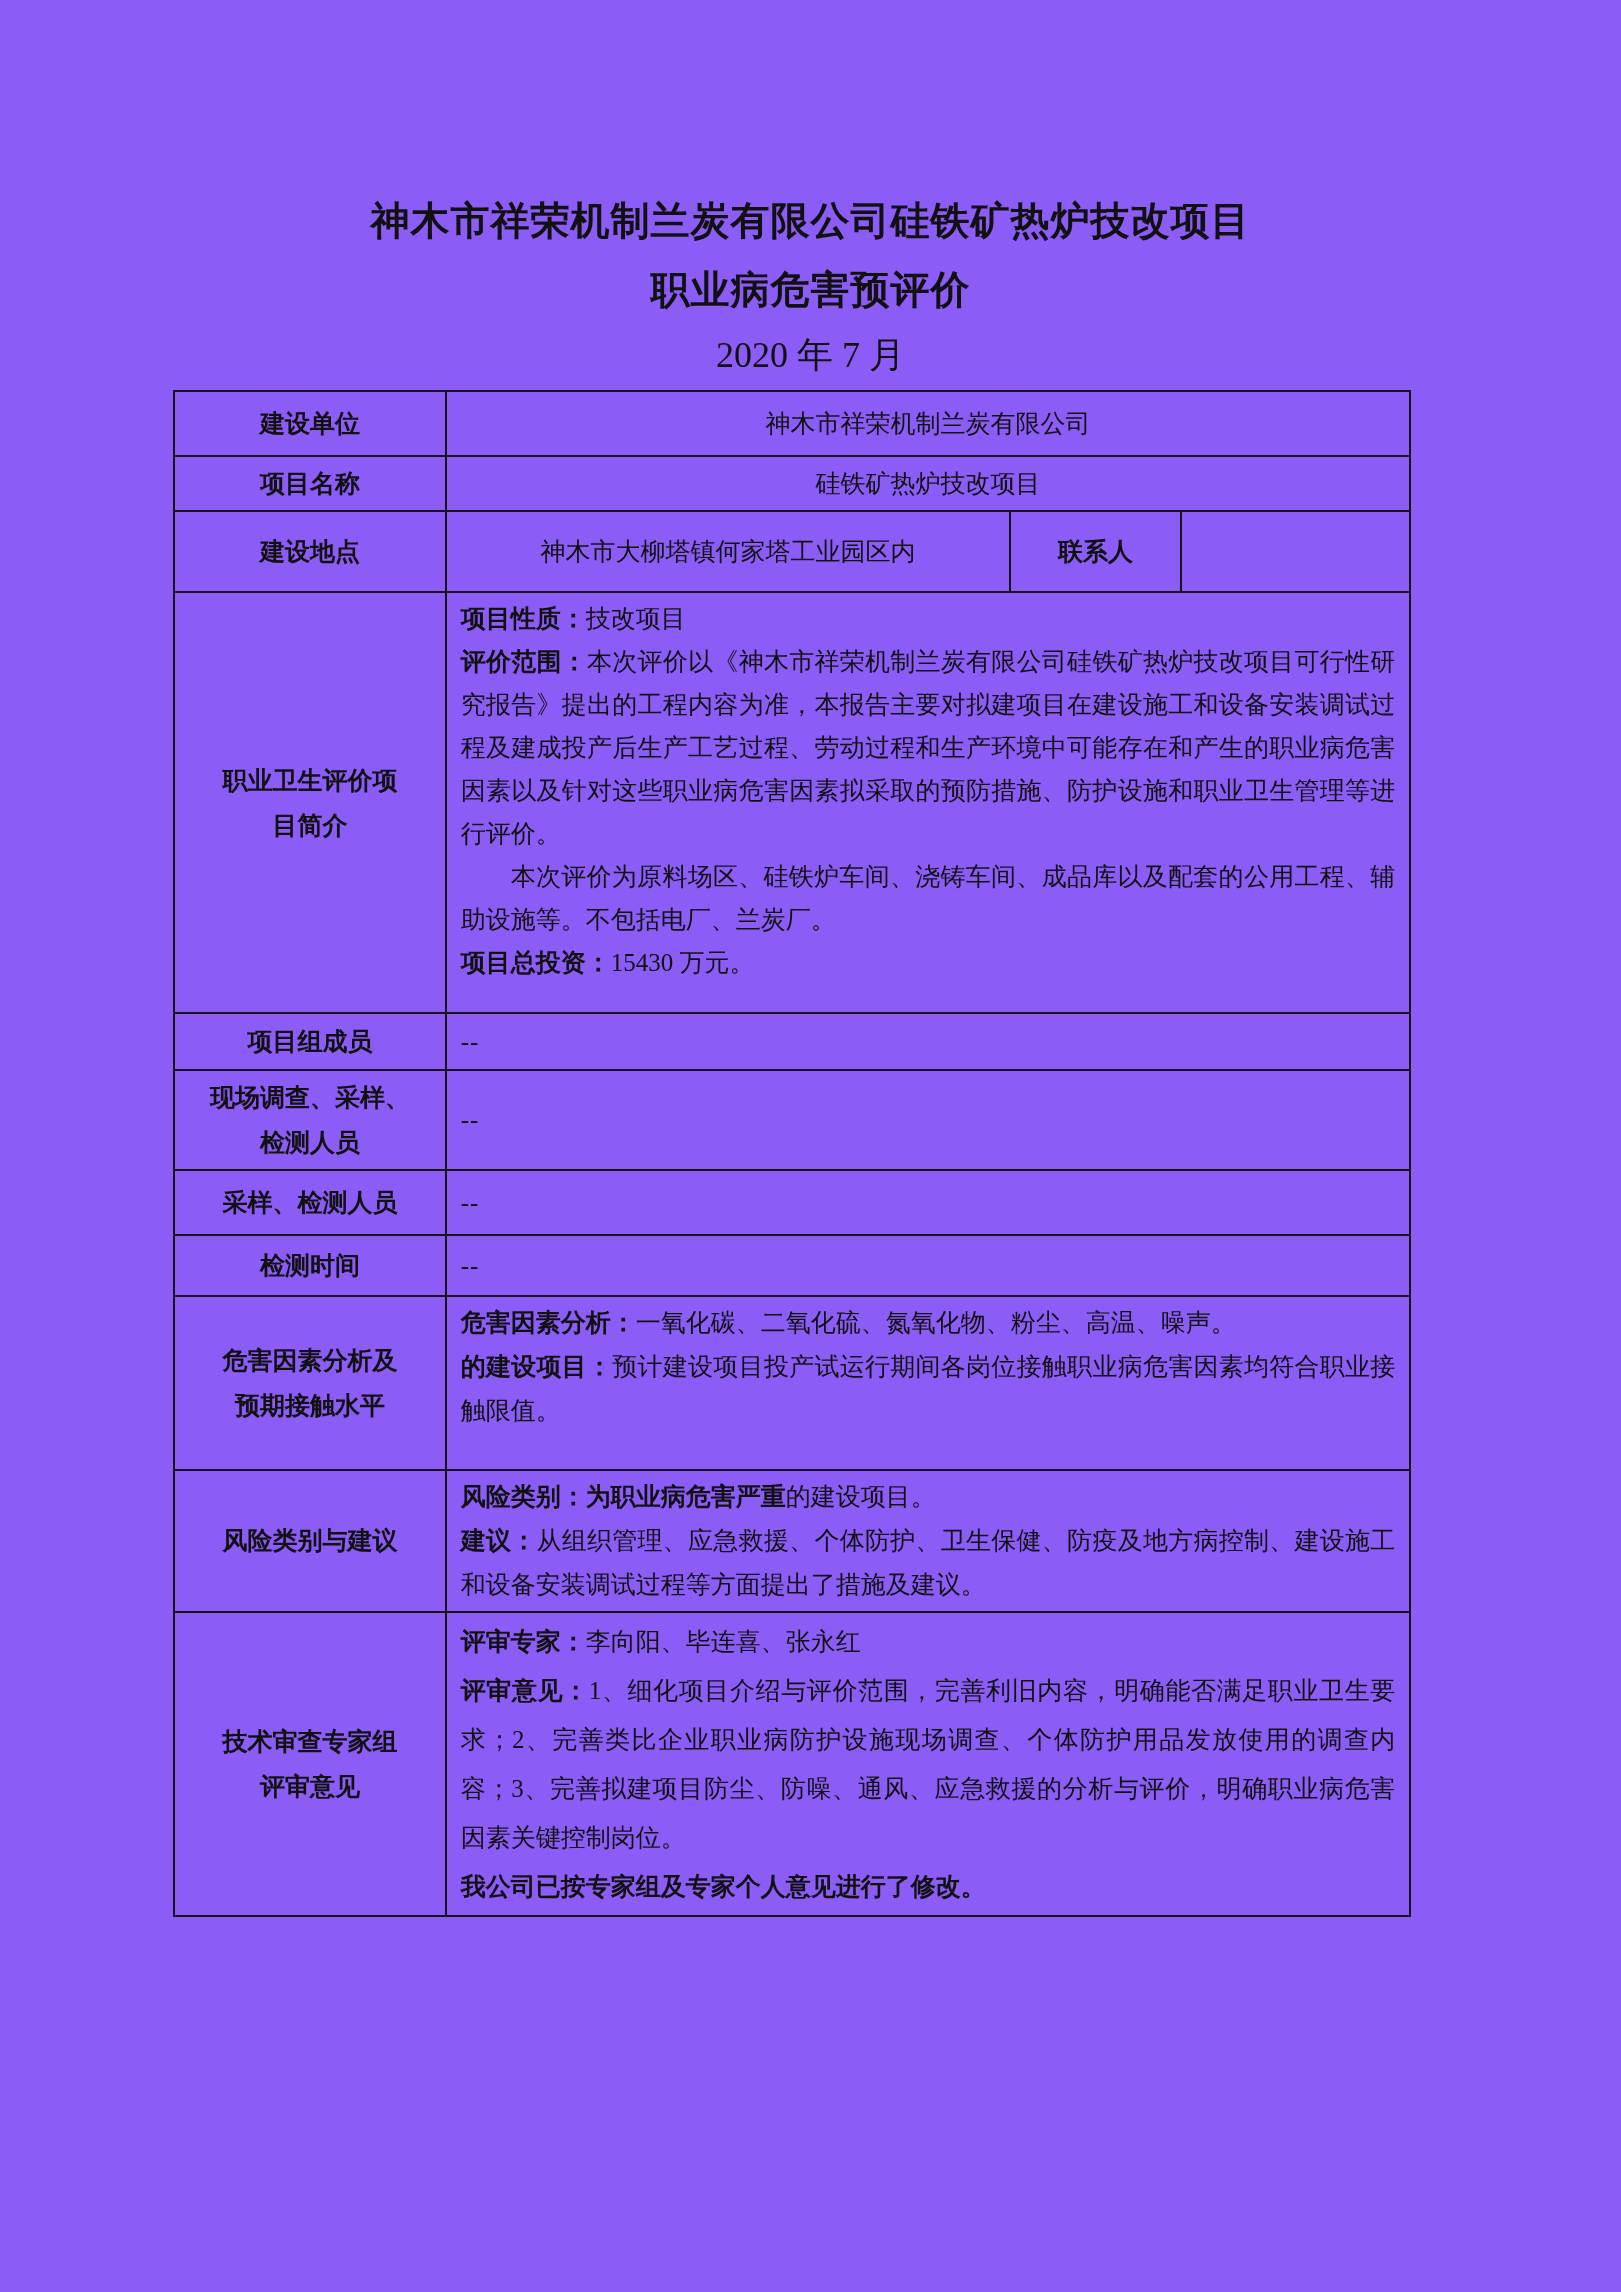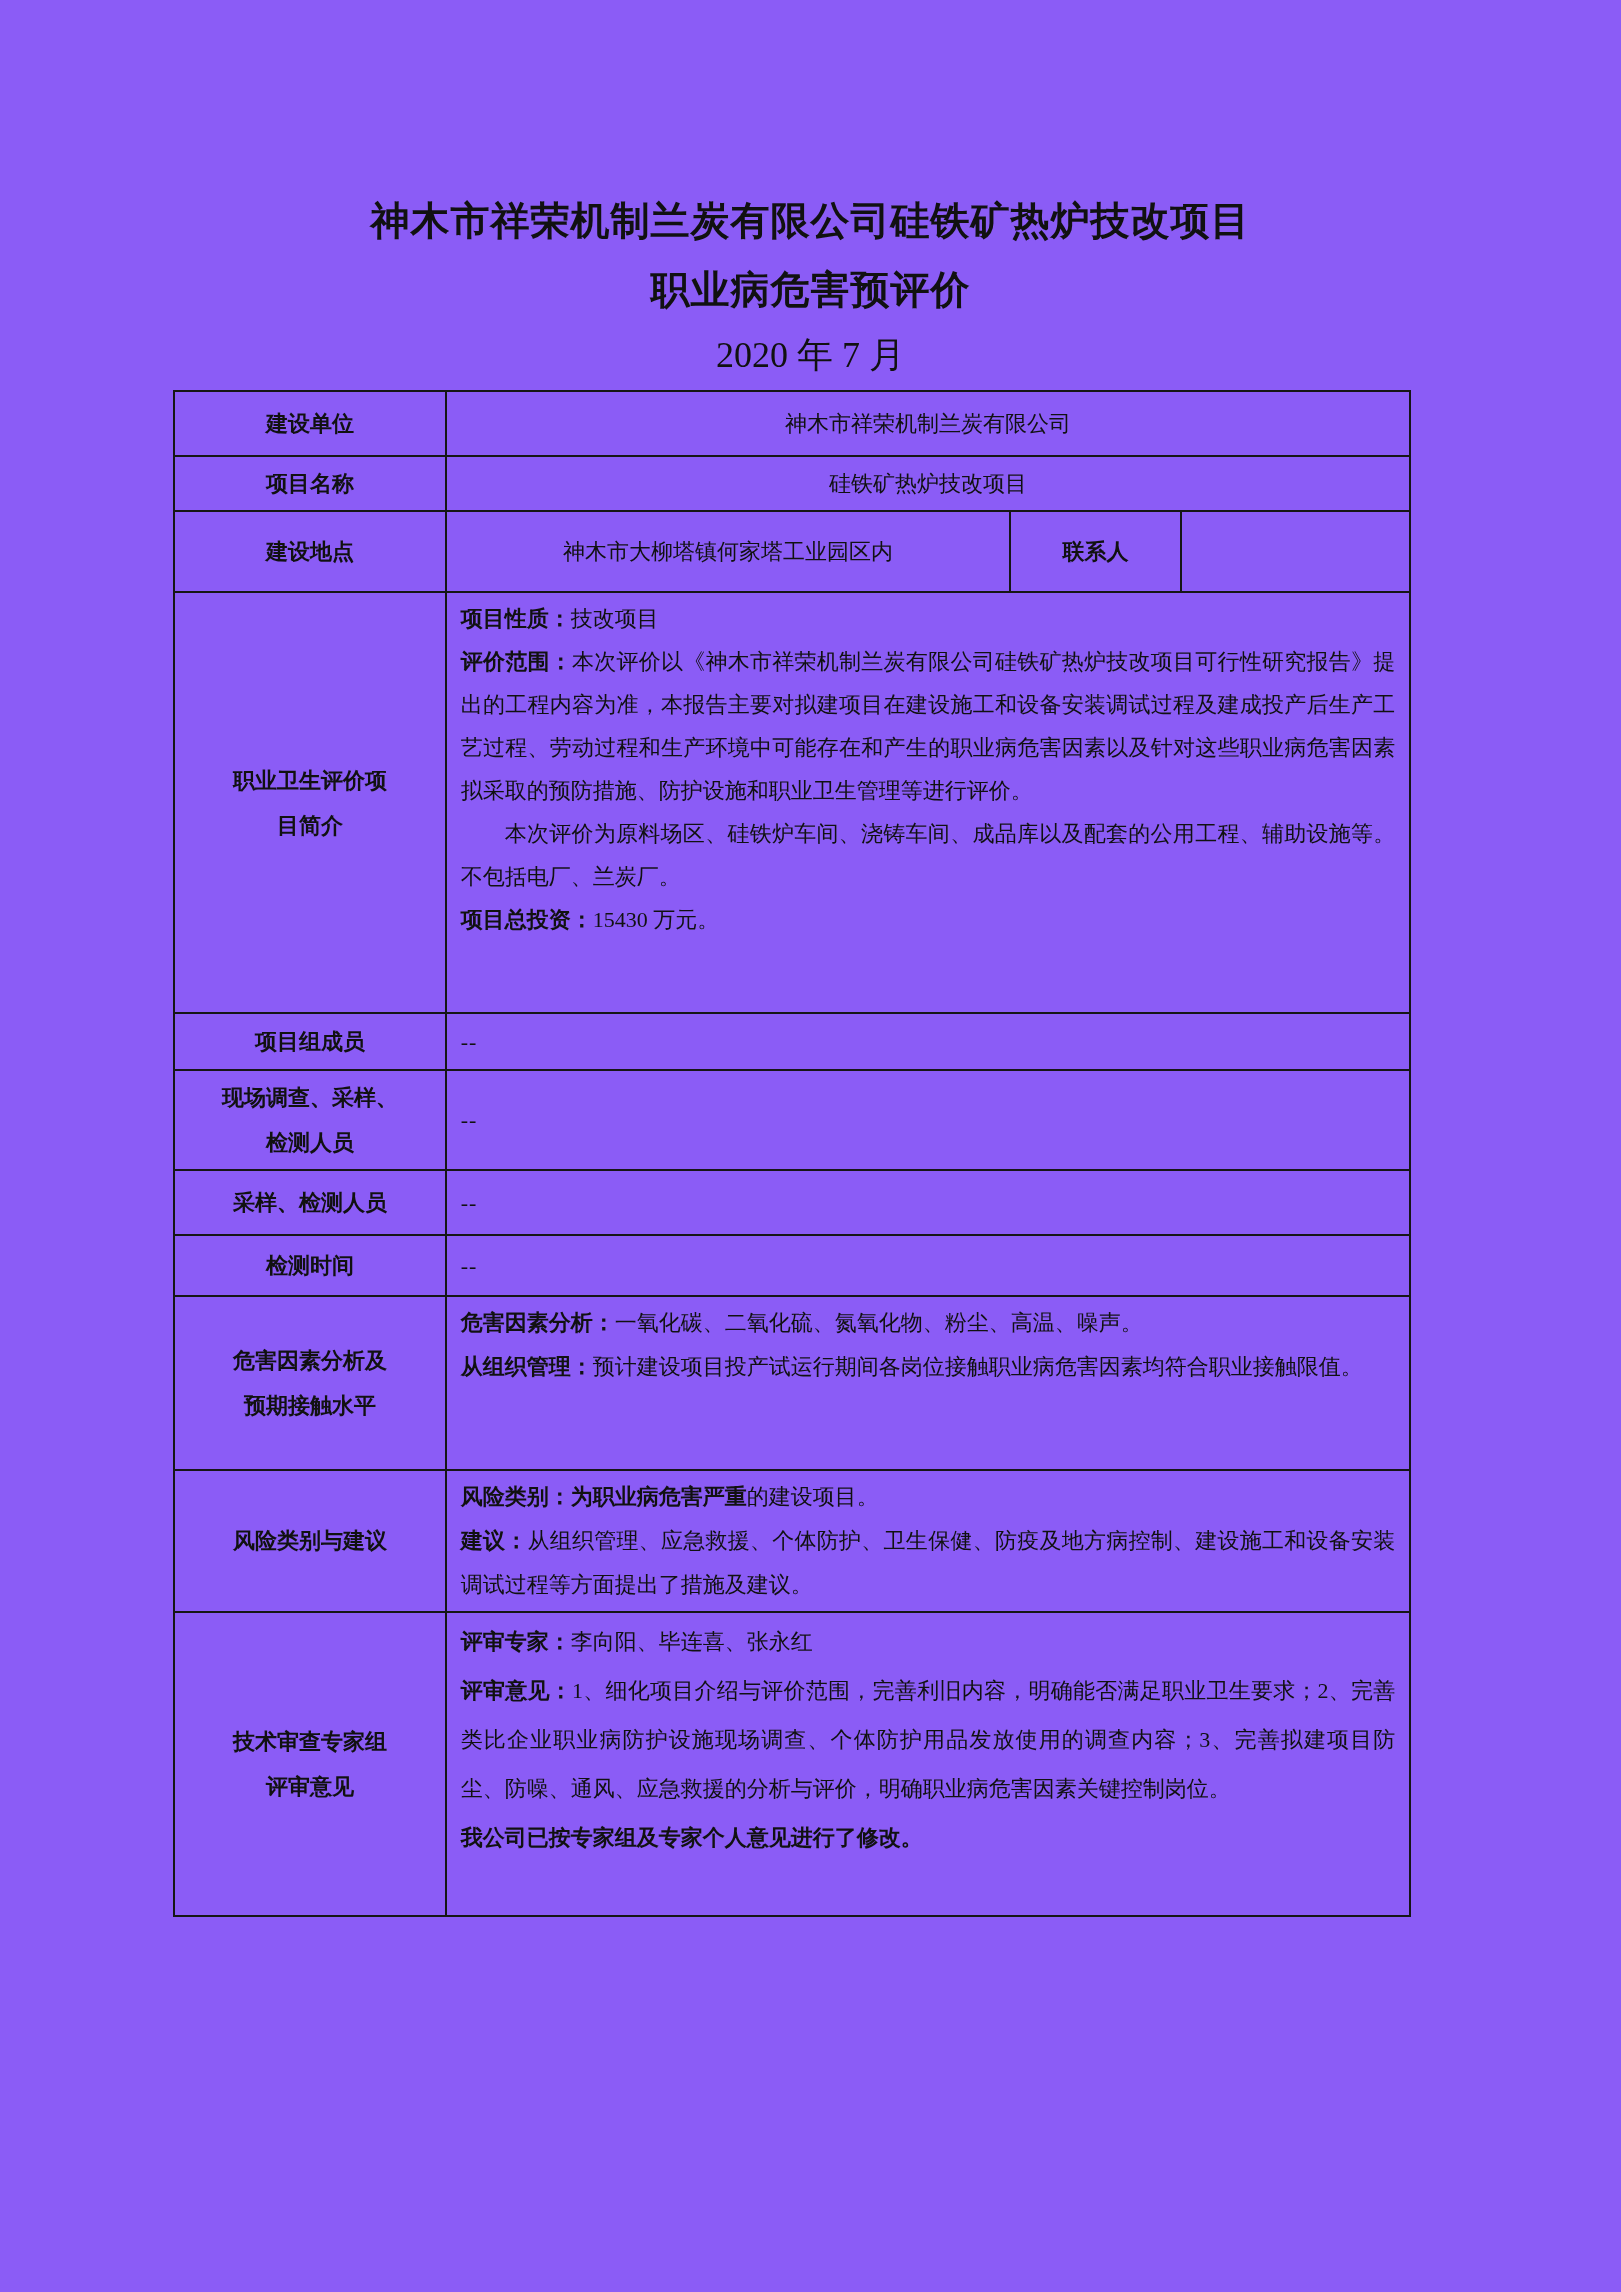--- a/index.html
+++ b/index.html
@@ -36,21 +36,21 @@
     margin: 15.7px 0 0 173px;
     width: 1235px;
     table-layout: fixed;
     border-collapse: collapse;
     border: 2.9px solid #161616;
   }
   td {
     border: 2px solid #161616;
     border-top-width: 2.9px;
     border-bottom-width: 2.9px;
-    font-size: 22px;
+    font-size: 25px;
     vertical-align: middle;
     padding: 3.9px 13.7px;
     box-sizing: border-box;
   }
   td.label {
     font-weight: bold;
     text-align: center;
     padding: 3.9px 7.8px;
     line-height: 45px;
   }
@@ -157,21 +157,21 @@
       <td class="value dash" colspan="3">--</td>
     </tr>
 
     <tr class="r9">
       <td class="label">
         <span class="lb">危害因素分析及</span>
         <span class="lb">预期接触水平</span>
       </td>
       <td class="value rich lh45" colspan="3">
         <p><span class="b">危害因素分析：</span><span>一氧化碳、二氧化硫、氮氧化物、粉尘、高温、噪声。</span></p>
-        <p><span class="b">从组织管理：</span><span>预计建设项目投产试运行期间各岗位接触职业病危害因素均符合职业接触限值。</span></p>
+        <p><span class="b">的建设项目：</span><span>预计建设项目投产试运行期间各岗位接触职业病危害因素均符合职业接触限值。</span></p>
       </td>
     </tr>
 
     <tr class="r10">
       <td class="label">风险类别与建议</td>
       <td class="value rich lh45" colspan="3">
         <p><span class="b">风险类别：</span><span class="b">为职业病危害严重</span><span>的建设项目。</span></p>
         <p><span class="b">建议：</span><span>从组织管理、应急救援、个体防护、卫生保健、防疫及地方病控制、建设施工和设备安装调试过程等方面提出了措施及建议。</span></p>
       </td>
     </tr>

